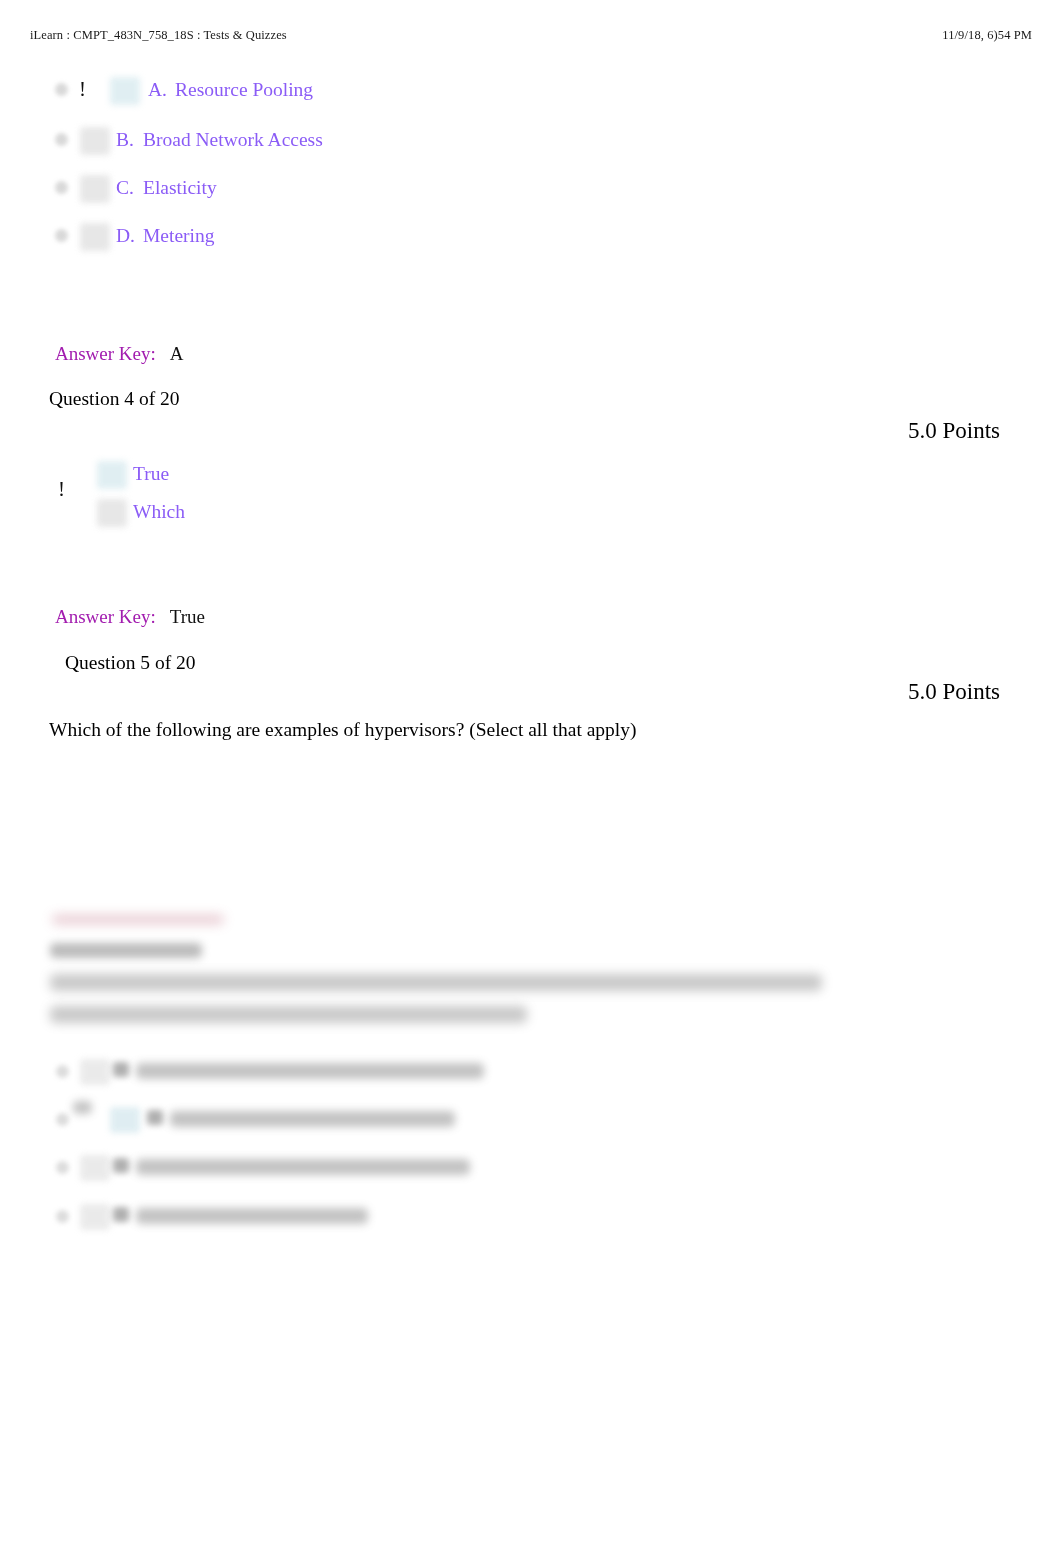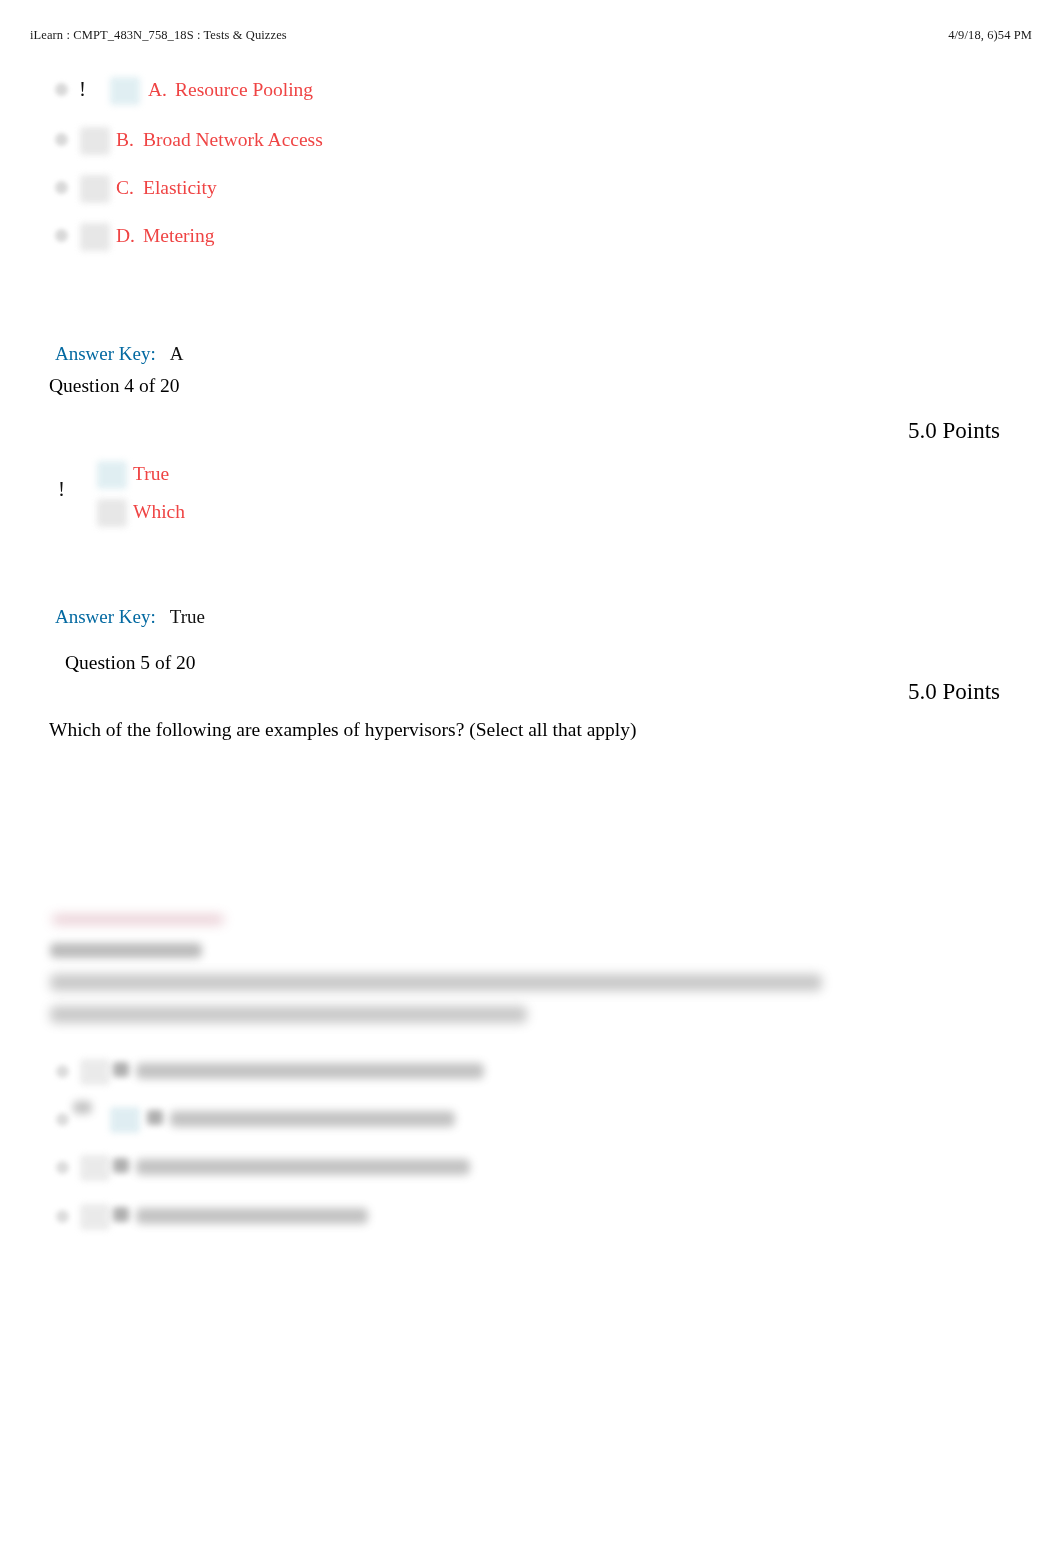--- a/index.html
+++ b/index.html
@@ -57,21 +57,21 @@
   }
 
   .answerkey {
     position: absolute;
     left: 55px;
     font-size: 19px;
     line-height: 24px;
     white-space: nowrap;
   }
   .answerkey .ak-label {
-    color: #0369a1;
+    color: #a21caf;
     margin-right: 14px;
   }
   .answerkey .ak-value { color: #111111; }
 
   
   .opt-row { position: absolute; left: 0; height: 34px; }
 
   
   .radio-ghost {
     position: absolute;
@@ -99,21 +99,21 @@
     line-height: 1;
     color: #111;
     font-family: "Liberation Serif", "DejaVu Serif", serif;
   }
 
   .opt-label {
     position: absolute;
     font-size: 19.5px;
     line-height: 24px;
     white-space: nowrap;
-    color: #ef4444;
+    color: #8b5cf6;
   }
   .opt-letter { display: inline-block; width: 27px; }
 
   
   .blurwrap {
     position: absolute;
     left: 0; top: 0; width: 1062px;
     pointer-events: none;
   }
   .blur-line {
@@ -156,21 +156,21 @@
     opacity: 0.55;
   }
 </style>
 </head>
 <body>
 
 <div class="page">
 
   <div class="runhead">
     <span class="doc-title">iLearn : CMPT_483N_758_18S : Tests &amp; Quizzes</span>
-    <span class="doc-date">4/9/18, 6)54 PM</span>
+    <span class="doc-date">11/9/18, 6)54 PM</span>
   </div>
 
   <div class="opt-row" style="top:74px;">
     <span class="radio-ghost" style="left:55px; top:9px;"></span>
     <span class="bang" style="left:79px; top:5px;">!</span>
     <span class="opt-box tint-blue" style="left:110px; top:3px;"></span>
     <span class="opt-label" style="left:148px; top:4px;">
       <span class="opt-letter">A.</span><span>Resource Pooling</span>
     </span>
   </div>
@@ -196,21 +196,21 @@
     <span class="opt-box tint-grey" style="left:80px; top:3px;"></span>
     <span class="opt-label" style="left:116px; top:4px;">
       <span class="opt-letter">D.</span><span>Metering</span>
     </span>
   </div>
 
   <div class="answerkey" style="top:342px;">
     <span class="ak-label">Answer Key:</span><span class="ak-value">A</span>
   </div>
 
-  <div class="qmeta" style="top:374px;">Question 4 of 20</div>
+  <div class="qmeta" style="top:387px;">Question 4 of 20</div>
   <div class="points" style="top:418px;">5.0 Points</div>
 
   <span class="bang" style="left:58px; top:479px;">!</span>
 
   <div class="opt-row" style="top:458px;">
     <span class="opt-box tint-blue" style="left:97px; top:3px;"></span>
     <span class="opt-label" style="left:133px; top:4px;">True</span>
   </div>
 
   <div class="opt-row" style="top:496px;">

